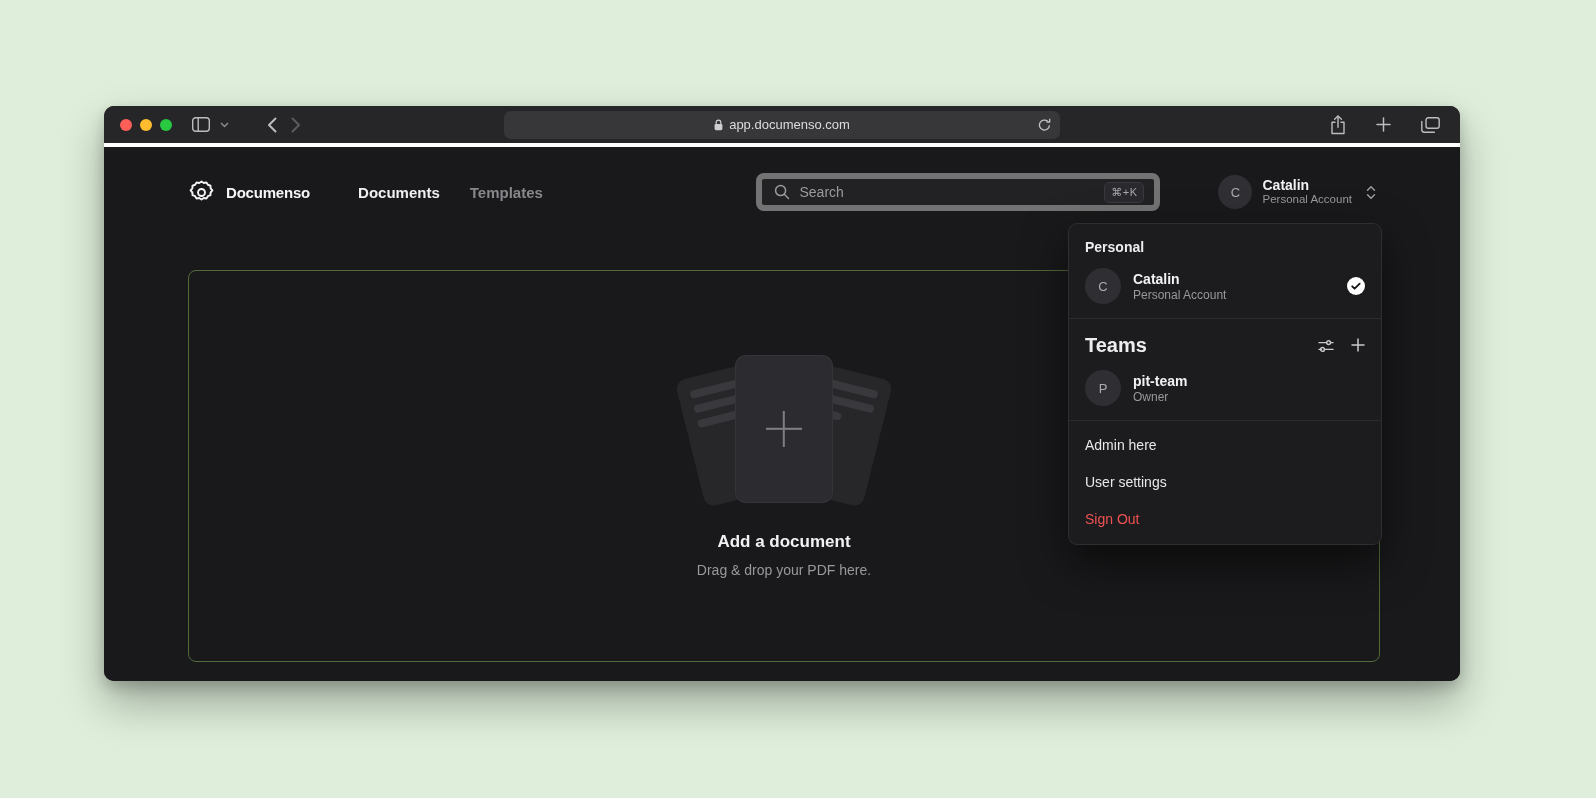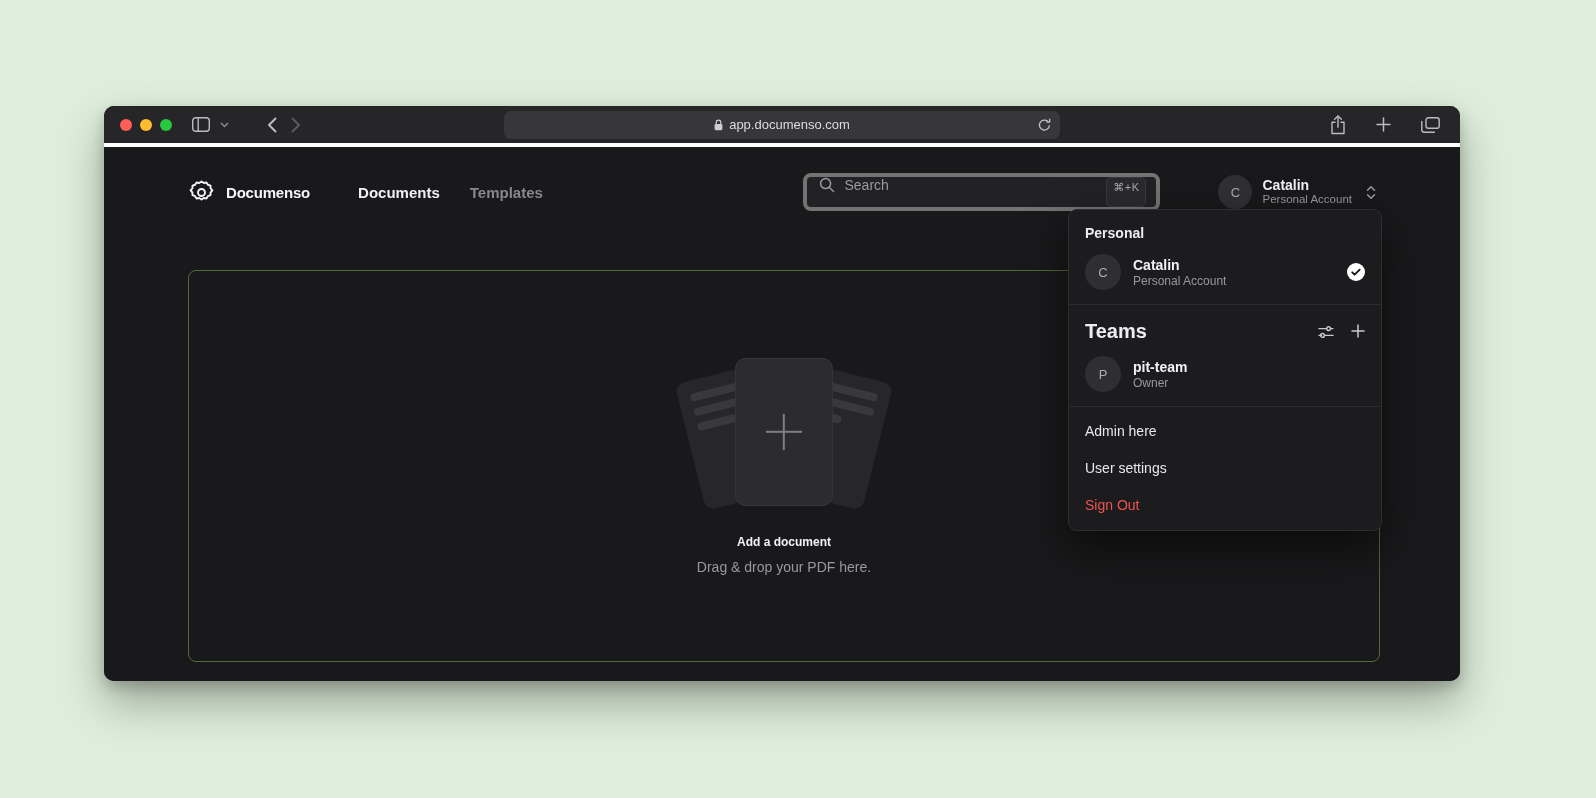--- a/index.html
+++ b/index.html
@@ -49,22 +49,22 @@
   .app-header { display:flex; align-items:center; height:90px; padding:0 84px; }
   .brand { display:flex; align-items:center; gap:11px; }
   .brand .logo { color:#f2f2f4; display:flex; }
   .brand-name { font-size:15px; font-weight:700; color:#f5f5f7; letter-spacing:-.2px; }
   .main-nav { display:flex; gap:30px; margin-left:48px; }
   .main-nav a { font-size:15px; font-weight:600; text-decoration:none; cursor:pointer; }
   .main-nav a.active { color:#f0f0f2; }
   .main-nav a.inactive { color:#87878c; }
 
   .search {
-    margin-left:auto; width:357px; height:38px; border:4px solid #737373;
-    background:#222225; border-radius:8px; display:flex; 
+    margin-left:auto; width:404px; height:38px; border:6px solid #737373;
+    background:#222225; border-radius:8px; display:flex; align-items:center;
     padding:0 10px 0 12px; gap:9px; cursor:text;
   }
   .search .mag { color:#9a9a9f; display:flex; }
   .search .ph { font-size:14px; color:#9a9a9f; }
   .search .kbd {
     margin-left:auto; font-size:11px; color:#a6a6ab; border:1px solid #3a3a3e;
     background:#2a2a2e; border-radius:5px; padding:3px 6px; letter-spacing:.5px;
   }
 
   .user-chip { display:flex; align-items:center; gap:10px; margin-left:58px; cursor:pointer; }
@@ -95,26 +95,26 @@
     left:50%; top:2px; height:146px; transform:translateX(-50%);
     background:#2c2c30; box-shadow:0 0 0 1px #353539;
   }
   .plus-glyph { position:absolute; left:50%; top:50%; width:0; height:0; }
   .plus-glyph::before, .plus-glyph::after {
     content:""; position:absolute; left:50%; top:50%; transform:translate(-50%,-50%);
     background:#7e7e84;
   }
   .plus-glyph::before { width:36px; height:2.4px; }
   .plus-glyph::after  { width:2.4px; height:36px; }
-  .dz-title { font-size:12px; font-weight:700; color:#f2f2f4; margin-bottom:10px; }
+  .dz-title { font-size:17px; font-weight:700; color:#f2f2f4; margin-bottom:10px; }
   .dz-sub { font-size:14px; color:#98989d; }
 
   
   .menu {
-    position:absolute; left:964px; top:62px; width:314px; z-index:30;
+    position:absolute; left:964px; top:76px; width:314px; z-index:30;
     background:#1c1c1f; border:1px solid #2e2e32; border-radius:9px;
     box-shadow:0 18px 44px rgba(0,0,0,.55); padding:4px 0 6px;
   }
   .menu-label { font-size:14px; font-weight:700; color:#ededf0; padding:11px 16px 9px; }
   .acct { display:flex; align-items:center; gap:12px; padding:4px 16px 12px; cursor:pointer; }
   .acct .avatar { width:36px; height:36px; background:#2f2f33; }
   .acct .meta { display:flex; flex-direction:column; gap:3px; }
   .acct .name { font-size:14px; font-weight:600; color:#f2f2f4; line-height:1; }
   .acct .sub { font-size:12px; color:#98989d; line-height:1; }
   .acct .check { margin-left:auto; display:flex; }

